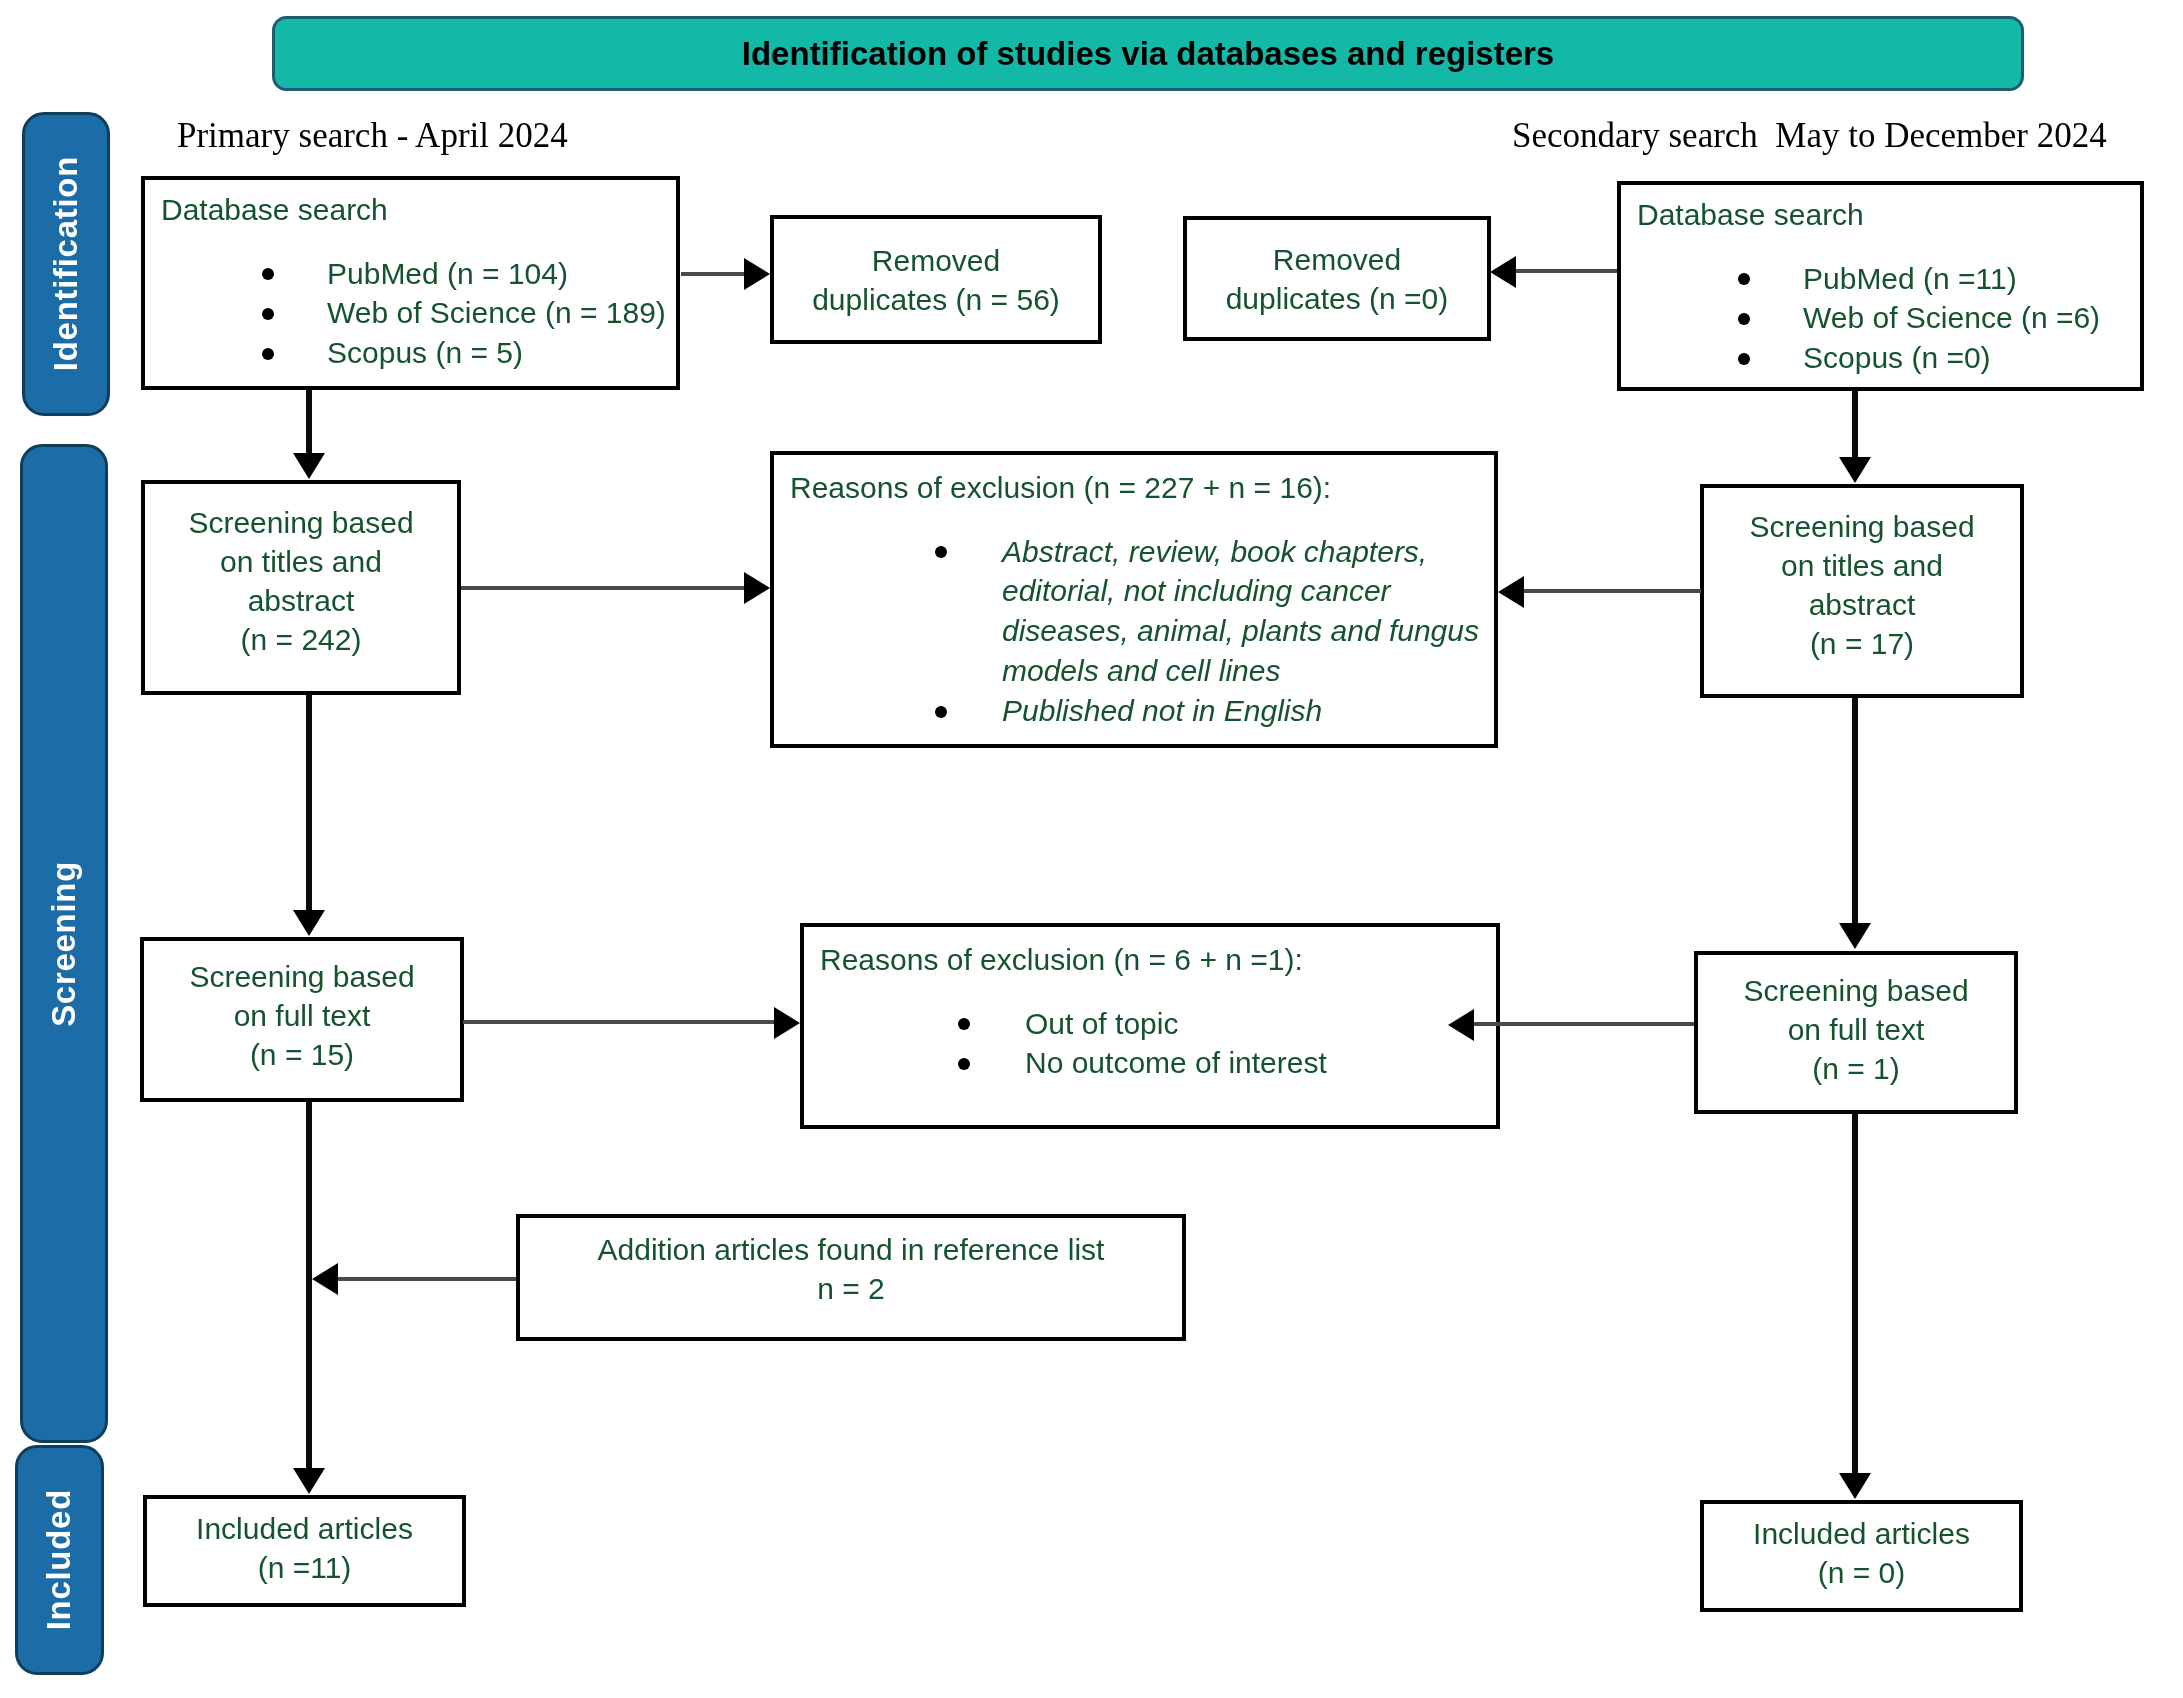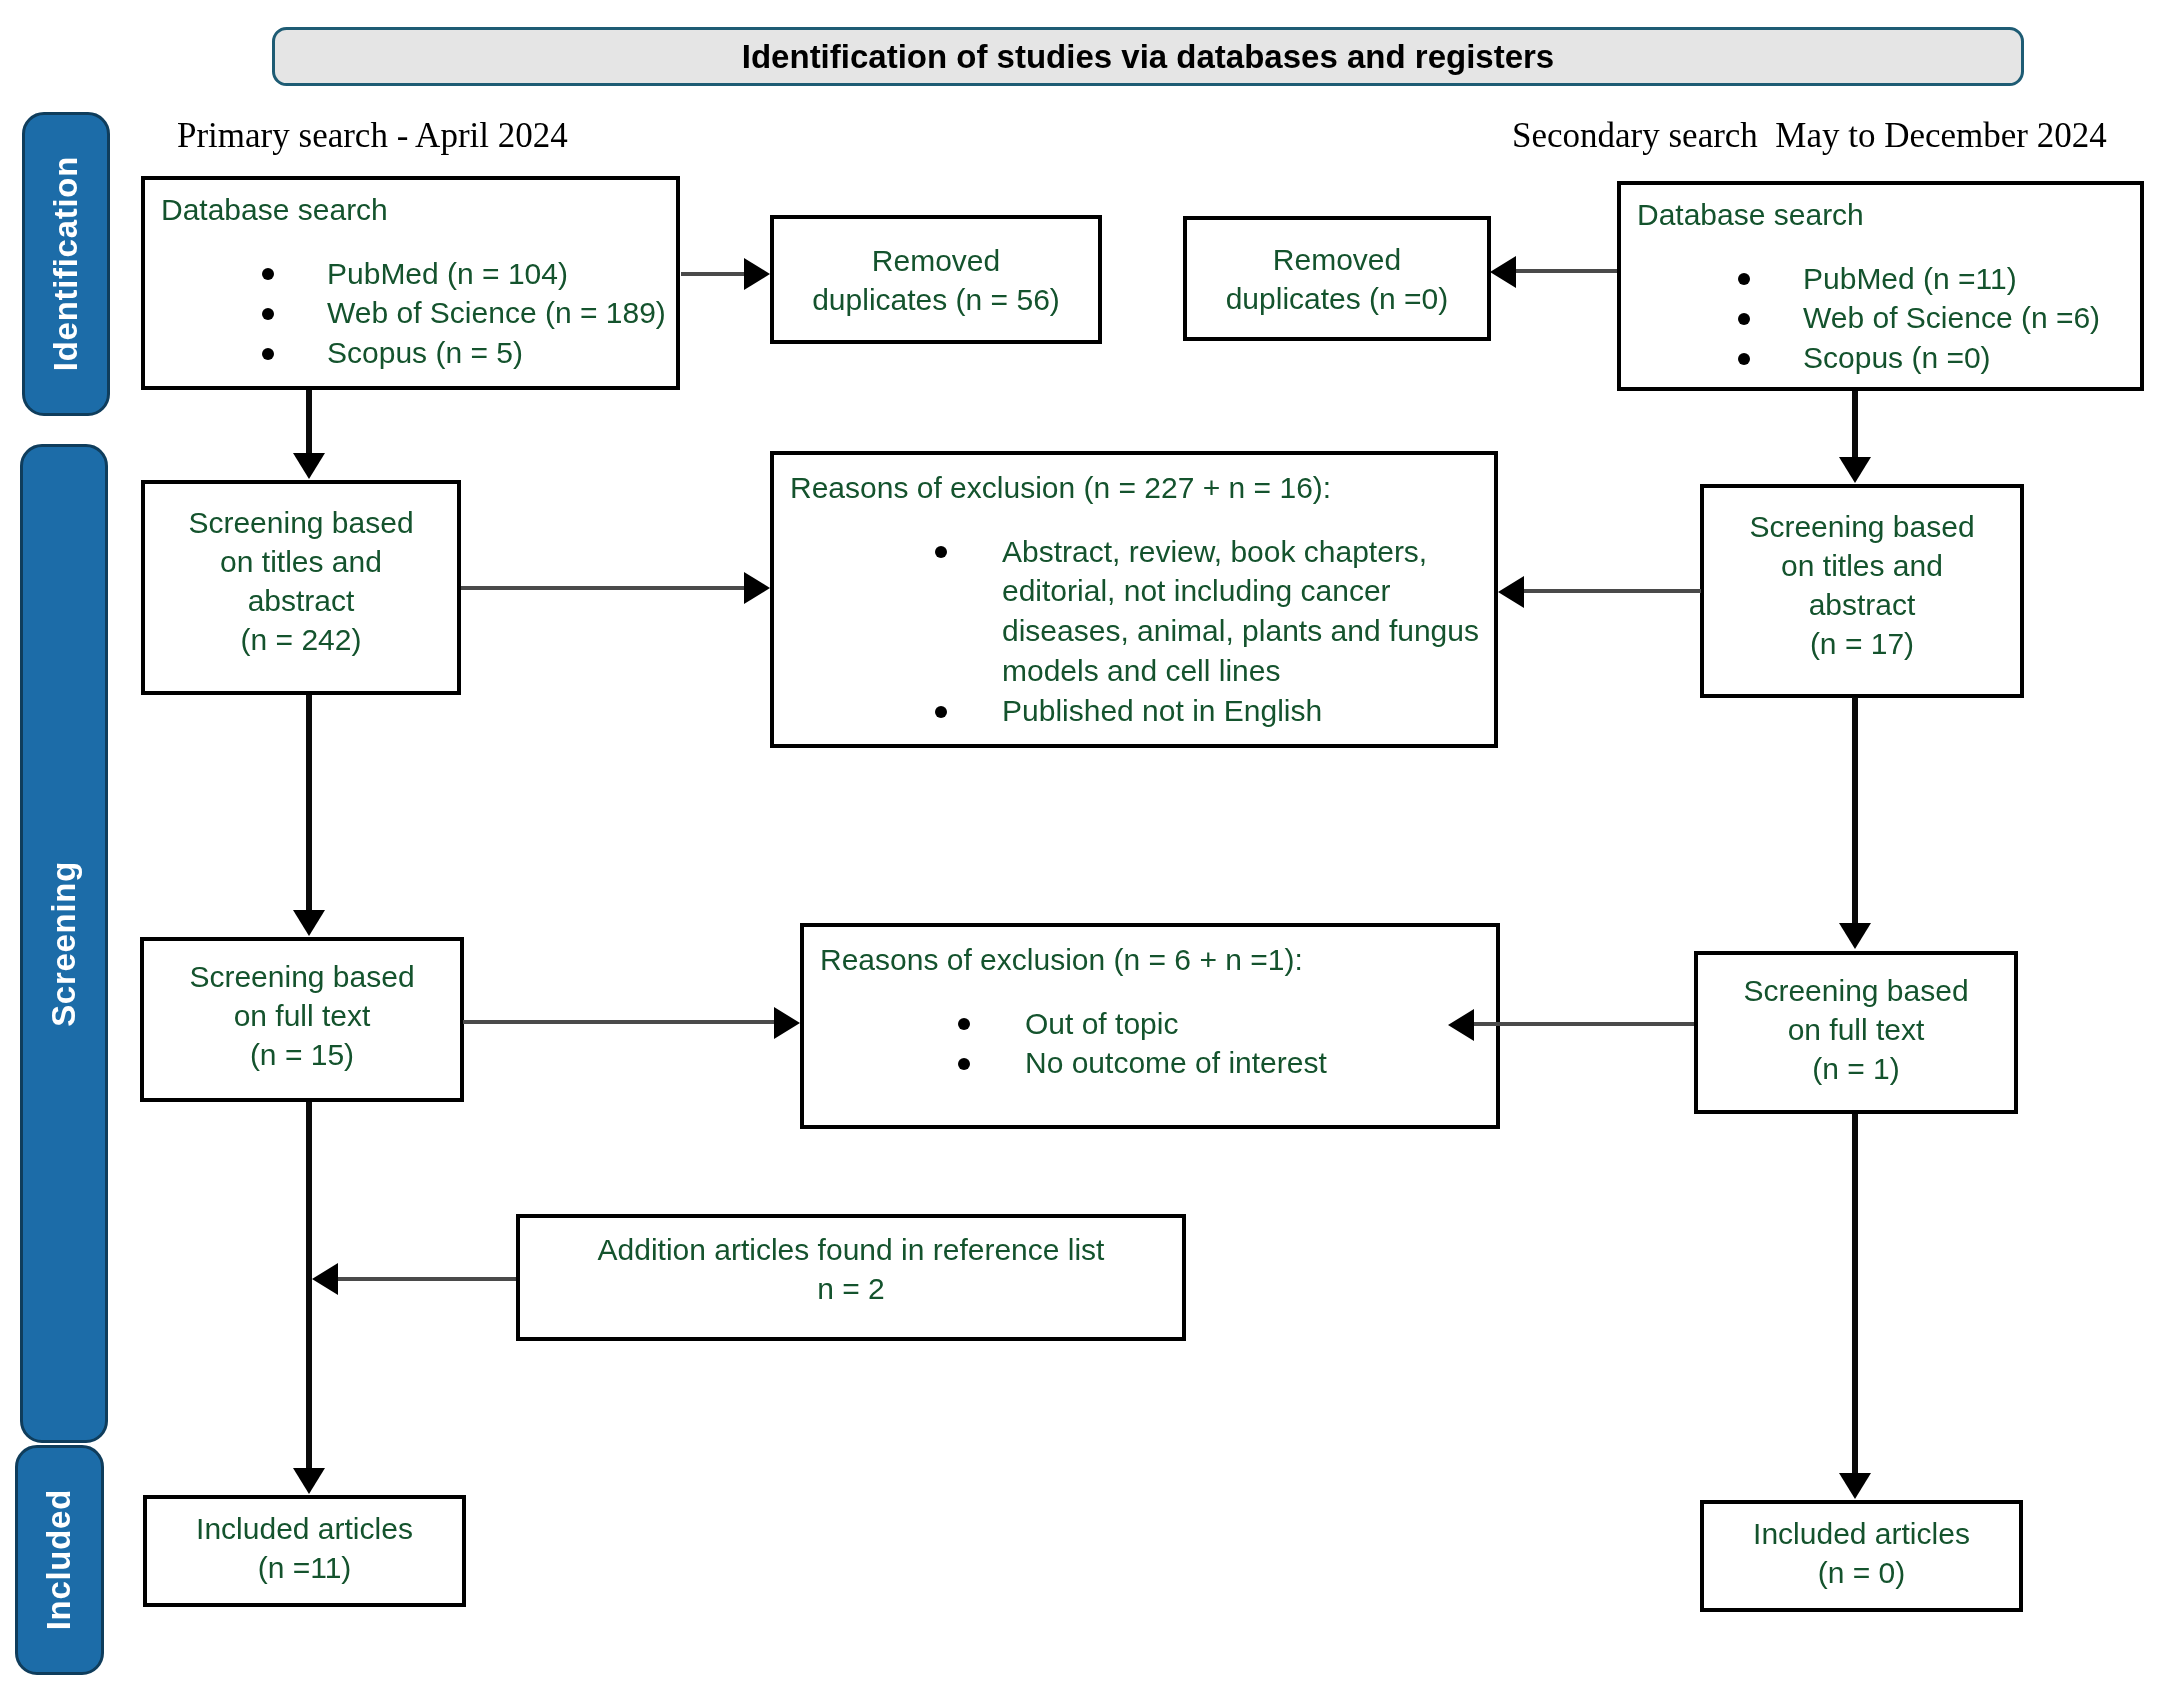--- a/index.html
+++ b/index.html
@@ -1,21 +1,21 @@
 <!DOCTYPE html>
 <html style="font-size:11.6px"><head>
 <meta charset="utf-8">
 <style>
   html,body{margin:0;padding:0;background:#fff;}
   #canvas{position:relative;width:2183px;height:1699px;background:#ffffff;overflow:hidden;
           font-family:"Liberation Sans",sans-serif;color:#111;}
 
   
-  .banner{position:absolute;left:272px;top:27px;width:1752px;height:59px;
-          background:#e5e5e5;border:3.6px solid #1E5C74;border-radius:14.5px;
+  .banner{position:absolute;left:272px;top:16px;width:1752px;height:75px;
+          background:#14b8a6;border:3.6px solid #1E5C74;border-radius:14.5px;
           display:flex;align-items:center;justify-content:center;
           font-size:33px;font-weight:bold;color:#000;box-sizing:border-box;}
 
   
   .pill{position:absolute;background:#1C6CA8;border:3.6px solid #0F3D5C;border-radius:22px;
         display:flex;align-items:center;justify-content:center;box-sizing:border-box;}
   .pill span{writing-mode:vertical-rl;transform:rotate(180deg);
              color:#fff;font-weight:bold;font-size:33px;letter-spacing:0.7px;}
   .pill-identification{left:22px;top:112px;width:88px;height:304px;}
   .pill-screening{left:20px;top:444px;width:88px;height:999px;}
@@ -44,21 +44,21 @@
   .box-addition{left:516px;top:1214px;width:670px;height:127px;padding-top:12px;}
   .box-included-left{left:143px;top:1495px;width:323px;height:112px;padding-top:10px;}
   .box-included-right{left:1700px;top:1500px;width:323px;height:112px;padding-top:10px;}
 
   
   ul.blist{list-style:none;margin:24.6px 0 0 0;padding:0;}
   ul.blist li{position:relative;line-height:1.33;}
   ul.blist li::before{content:"";position:absolute;width:12.3px;height:12.3px;border-radius:50%;
                       background:#000;left:0;top:14.5px;}
   .db-list li{margin-left:101px;padding-left:65px;}
-  .ex-list li{margin-left:145px;padding-left:67px;max-width:507px;}
+  .ex-list li{margin-left:145px;padding-left:67px;max-width:507px;font-style:italic;}
   .ex-list-sm li{margin-left:138px;padding-left:67px;}
 
   
   .hline{position:absolute;height:4.3px;background:#4a4a4a;}
   .vline{position:absolute;width:5.8px;background:#0a0a0a;}
   .ah{position:absolute;width:0;height:0;}
   .ah-right{border-top:16px solid transparent;border-bottom:16px solid transparent;border-left:26px solid #000;}
   .ah-left{border-top:16px solid transparent;border-bottom:16px solid transparent;border-right:26px solid #000;}
   .ah-down{border-left:16px solid transparent;border-right:16px solid transparent;border-top:26px solid #000;}
 </style>

